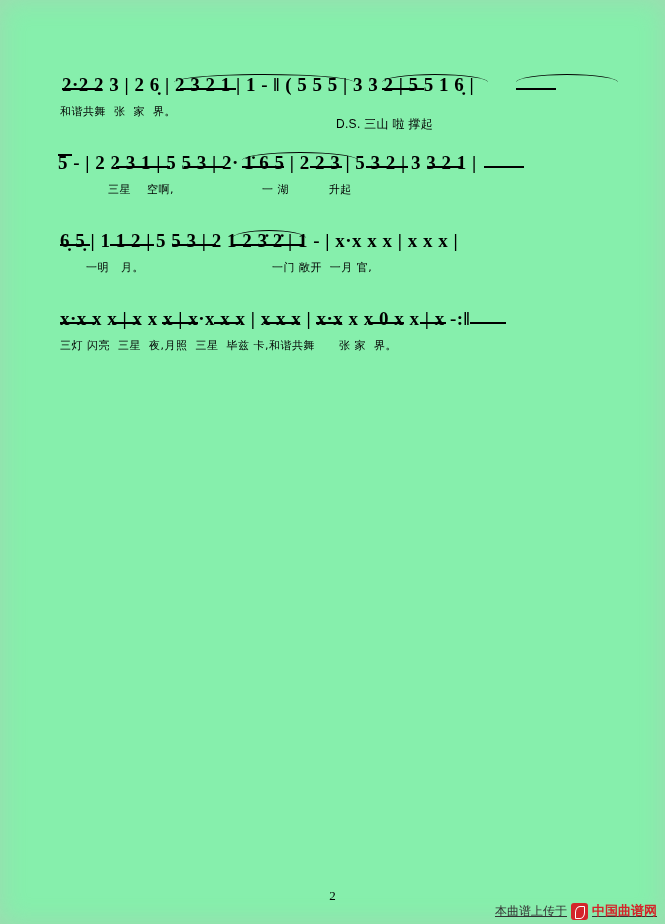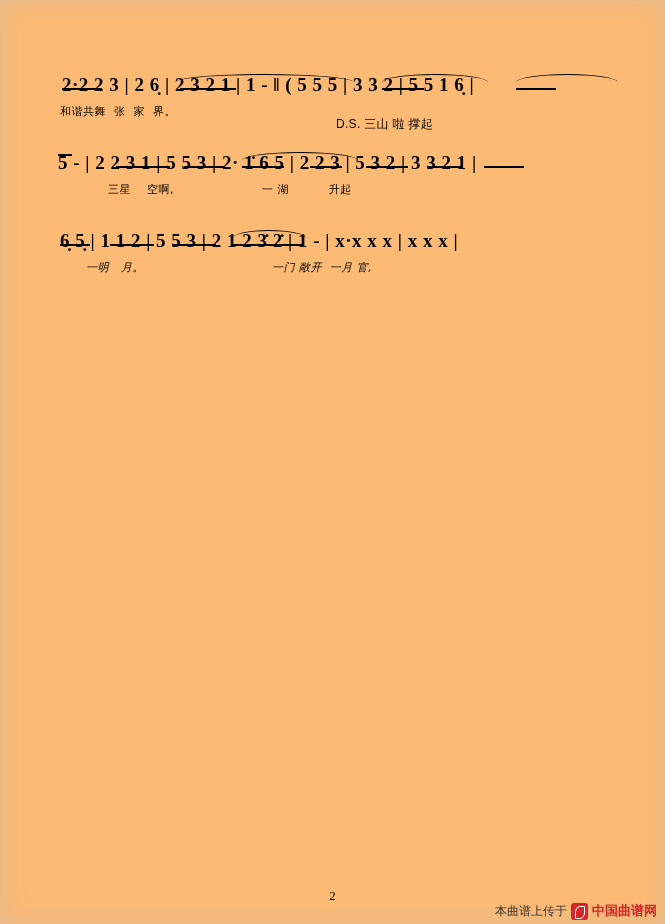--- a/index.html
+++ b/index.html
@@ -13,21 +13,21 @@
     position: relative;
     font-family: "Liberation Serif", serif;
     color: #000;
     overflow: hidden;
   }
   .page {
     position: absolute;
     left: 0; top: 0;
     width: 665px;
     height: 924px;
-    background: #fdba74;
+    background: #86efac;
   }
   
   .page::before {
     content: "";
     position: absolute;
     left: 0; top: 0; right: 0; bottom: 0;
     box-shadow: inset 0 0 26px rgba(190,190,185,0.45);
     pointer-events: none;
   }
 
@@ -54,21 +54,21 @@
   }
   .lyrics-row {
     font-family: "DejaVu Sans", sans-serif;
     font-size: 11px;
     white-space: pre;
     line-height: 20px;
     height: 22px;
     letter-spacing: 0.5px;
   }
   .lyrics-row.indent2 { padding-left: 52px; }
-  .lyrics-row.indent3 { padding-left: 30px; font-style: italic; }
+  .lyrics-row.indent3 { padding-left: 30px; }
   .lyrics-row.indent4 { padding-left: 4px; }
 
   .sys1 .notes-row { padding-left: 6px; }
   .sys2 .notes-row { padding-left: 2px; }
   .sys3 .notes-row { padding-left: 4px; }
   .sys4 .notes-row { padding-left: 4px; }
 
   .beam {
     position: absolute;
     height: 2px;
@@ -101,20 +101,21 @@
   .footer-credit {
     position: absolute;
     right: 8px;
     bottom: 4px;
     display: flex;
     align-items: center;
     gap: 4px;
     font-family: "DejaVu Sans", sans-serif;
     font-size: 12px;
     color: #333;
+    text-decoration: underline;
   }
   .footer-credit .logo {
     display: inline-block;
     width: 17px;
     height: 17px;
     background: #d4252a;
     border-radius: 3px;
     position: relative;
   }
   .footer-credit .logo::after {
@@ -169,20 +170,33 @@
     <div class="system sys3">
       <div class="beam" style="left:4px; top:16px; width:30px;"></div>
       <div class="beam" style="left:54px; top:16px; width:44px;"></div>
       <div class="beam" style="left:116px; top:16px; width:44px;"></div>
       <div class="beam arc" style="left:176px; top:2px; width:74px;"></div>
       <div class="beam" style="left:176px; top:16px; width:70px;"></div>
       <div class="notes-row">6̣ 5̣ | 1 1 2 | 5 5 3 | 2 1 2 3̇ 2̇ | 1 - | x·x  x x | x x  x |</div>
       <div class="lyrics-row indent3">一明   月。                                一门 敞开  一月 官,</div>
     </div>
 
+    <div class="system sys4">
+      <div class="beam" style="left:4px; top:16px; width:36px;"></div>
+      <div class="beam" style="left:56px; top:16px; width:26px;"></div>
+      <div class="beam" style="left:106px; top:16px; width:36px;"></div>
+      <div class="beam" style="left:158px; top:16px; width:26px;"></div>
+      <div class="beam" style="left:208px; top:16px; width:36px;"></div>
+      <div class="beam" style="left:260px; top:16px; width:26px;"></div>
+      <div class="beam" style="left:312px; top:16px; width:36px;"></div>
+      <div class="beam" style="left:364px; top:16px; width:26px;"></div>
+      <div class="beam" style="left:414px; top:16px; width:36px;"></div>
+      <div class="notes-row">x·x  x x | x x  x | x·x  x x | x x  x | x·x  x x  0  x  x | x -:‖</div>
+      <div class="lyrics-row indent4">三灯 闪亮  三星  夜,月照  三星  毕兹 卡,和谐共舞      张 家  界。</div>
+    </div>
 
   </div>
 
   <div class="page-number">2</div>
 
   <div class="footer-credit">
     <span>本曲谱上传于</span>
     <span class="logo"></span>
     <span class="sitename">中国曲谱网</span>
   </div>

